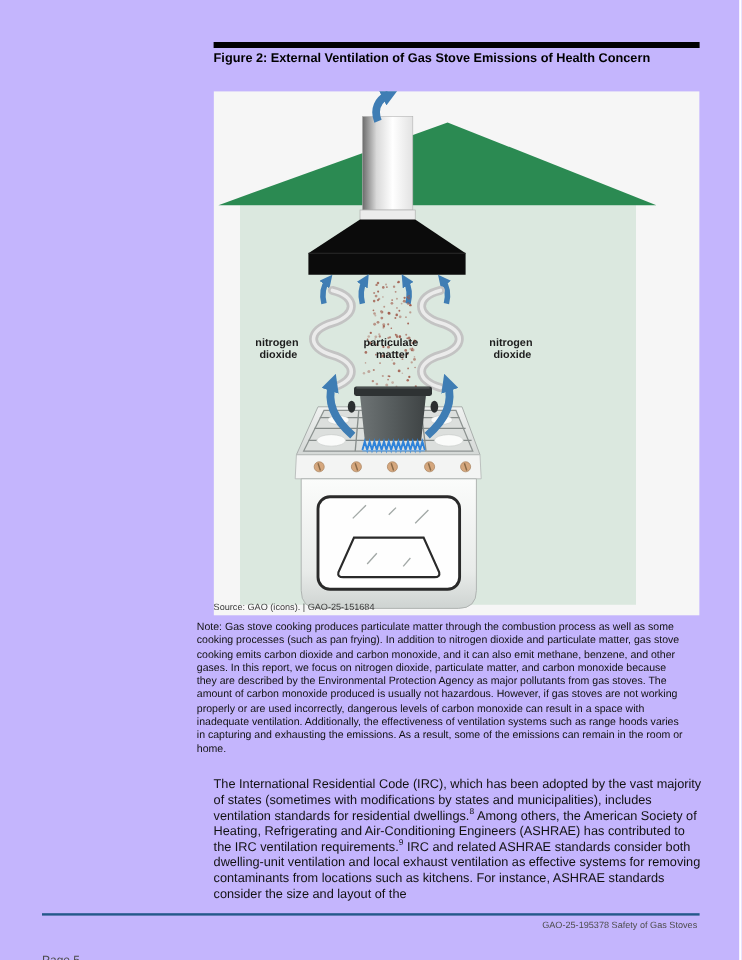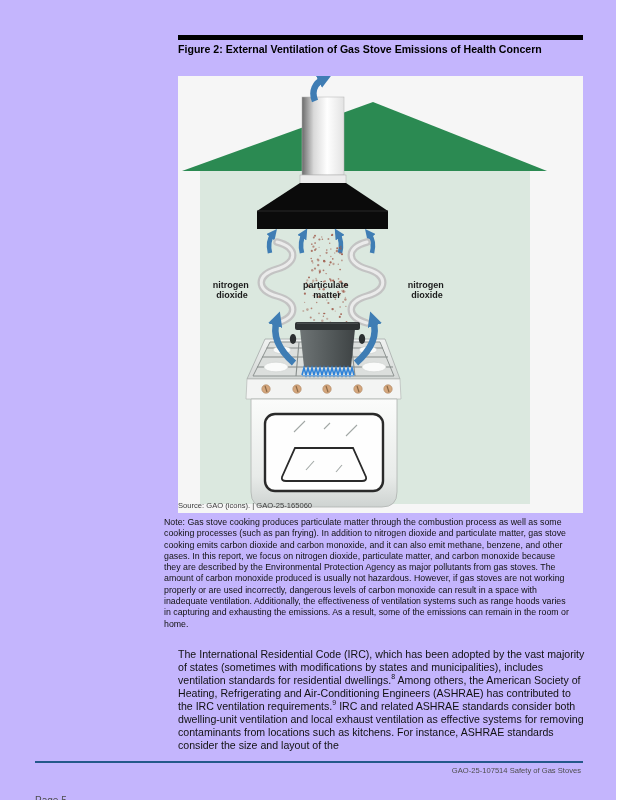--- a/index.html
+++ b/index.html
@@ -279,23 +279,23 @@
         <line x1="124" y1="299.6" x2="176" y2="299.6" stroke="#6ca9e4" stroke-width="1.2" opacity="0.85"></line>
       </g>
 
       <g stroke="#3f7db4" stroke-width="6.5" fill="none">
         <path d="M116,287 C100,273 94,259 99,244" marker-end="url(#ah)"></path>
         <path d="M178,287 C194,273 200,259 195,244" marker-end="url(#ah)"></path>
       </g>
     </svg>
   </div>
 
-  <div class="source-line">Source: GAO (icons).  |  GAO-25-165060</div>
+  <div class="source-line">Source: GAO (icons).  |  GAO-25-151684</div>
 
   <div class="note-text">Note: Gas stove cooking produces particulate matter through the combustion process as well as some cooking processes (such as pan frying). In addition to nitrogen dioxide and particulate matter, gas stove cooking emits carbon dioxide and carbon monoxide, and it can also emit methane, benzene, and other gases. In this report, we focus on nitrogen dioxide, particulate matter, and carbon monoxide because they are described by the Environmental Protection Agency as major pollutants from gas stoves. The amount of carbon monoxide produced is usually not hazardous. However, if gas stoves are not working properly or are used incorrectly, dangerous levels of carbon monoxide can result in a space with inadequate ventilation. Additionally, the effectiveness of ventilation systems such as range hoods varies in capturing and exhausting the emissions. As a result, some of the emissions can remain in the room or home.</div>
 
   <div class="body-text"><span>The International Residential Code (IRC), which has been adopted by the vast majority of states (sometimes with modifications by states and municipalities), includes ventilation standards for residential dwellings.</span><sup>8</sup><span> Among others, the American Society of Heating, Refrigerating and Air-Conditioning Engineers (ASHRAE) has contributed to the IRC ventilation requirements.</span><sup>9</sup><span> IRC and related ASHRAE standards consider both dwelling-unit ventilation and local exhaust ventilation as effective systems for removing contaminants from locations such as kitchens. For instance, ASHRAE standards consider the size and layout of the</span></div>
 
   <div class="footer-line"></div>
   <div class="footer-left">Page 5</div>
-  <div class="footer-right">GAO-25-107514 Safety of Gas Stoves</div>
+  <div class="footer-right">GAO-25-195378 Safety of Gas Stoves</div>
 
 </div>
 
 </body></html>

